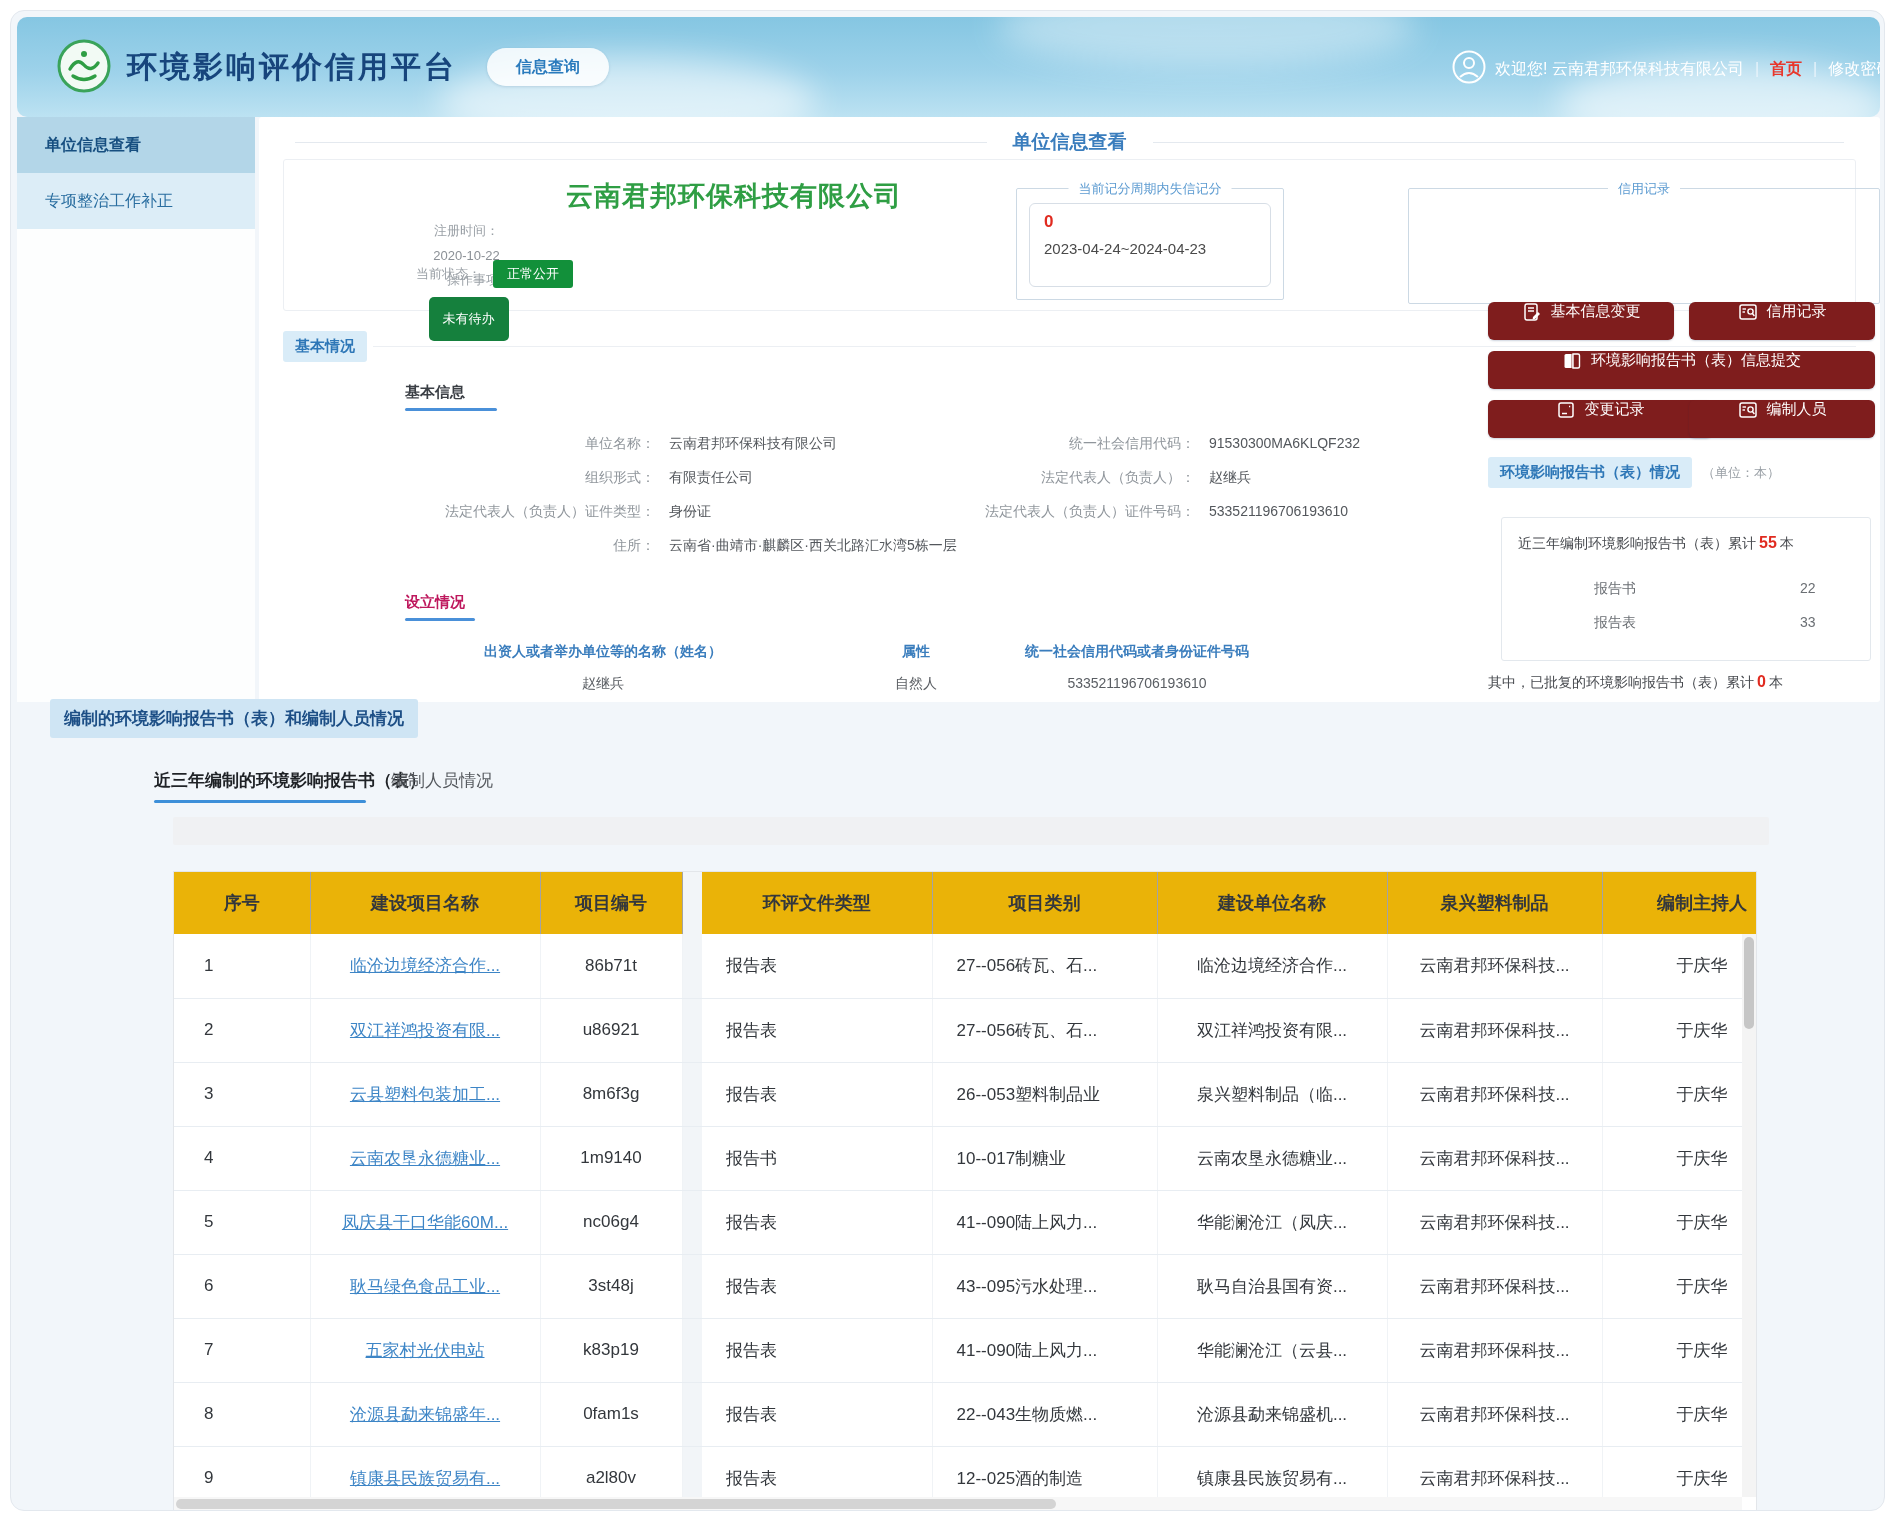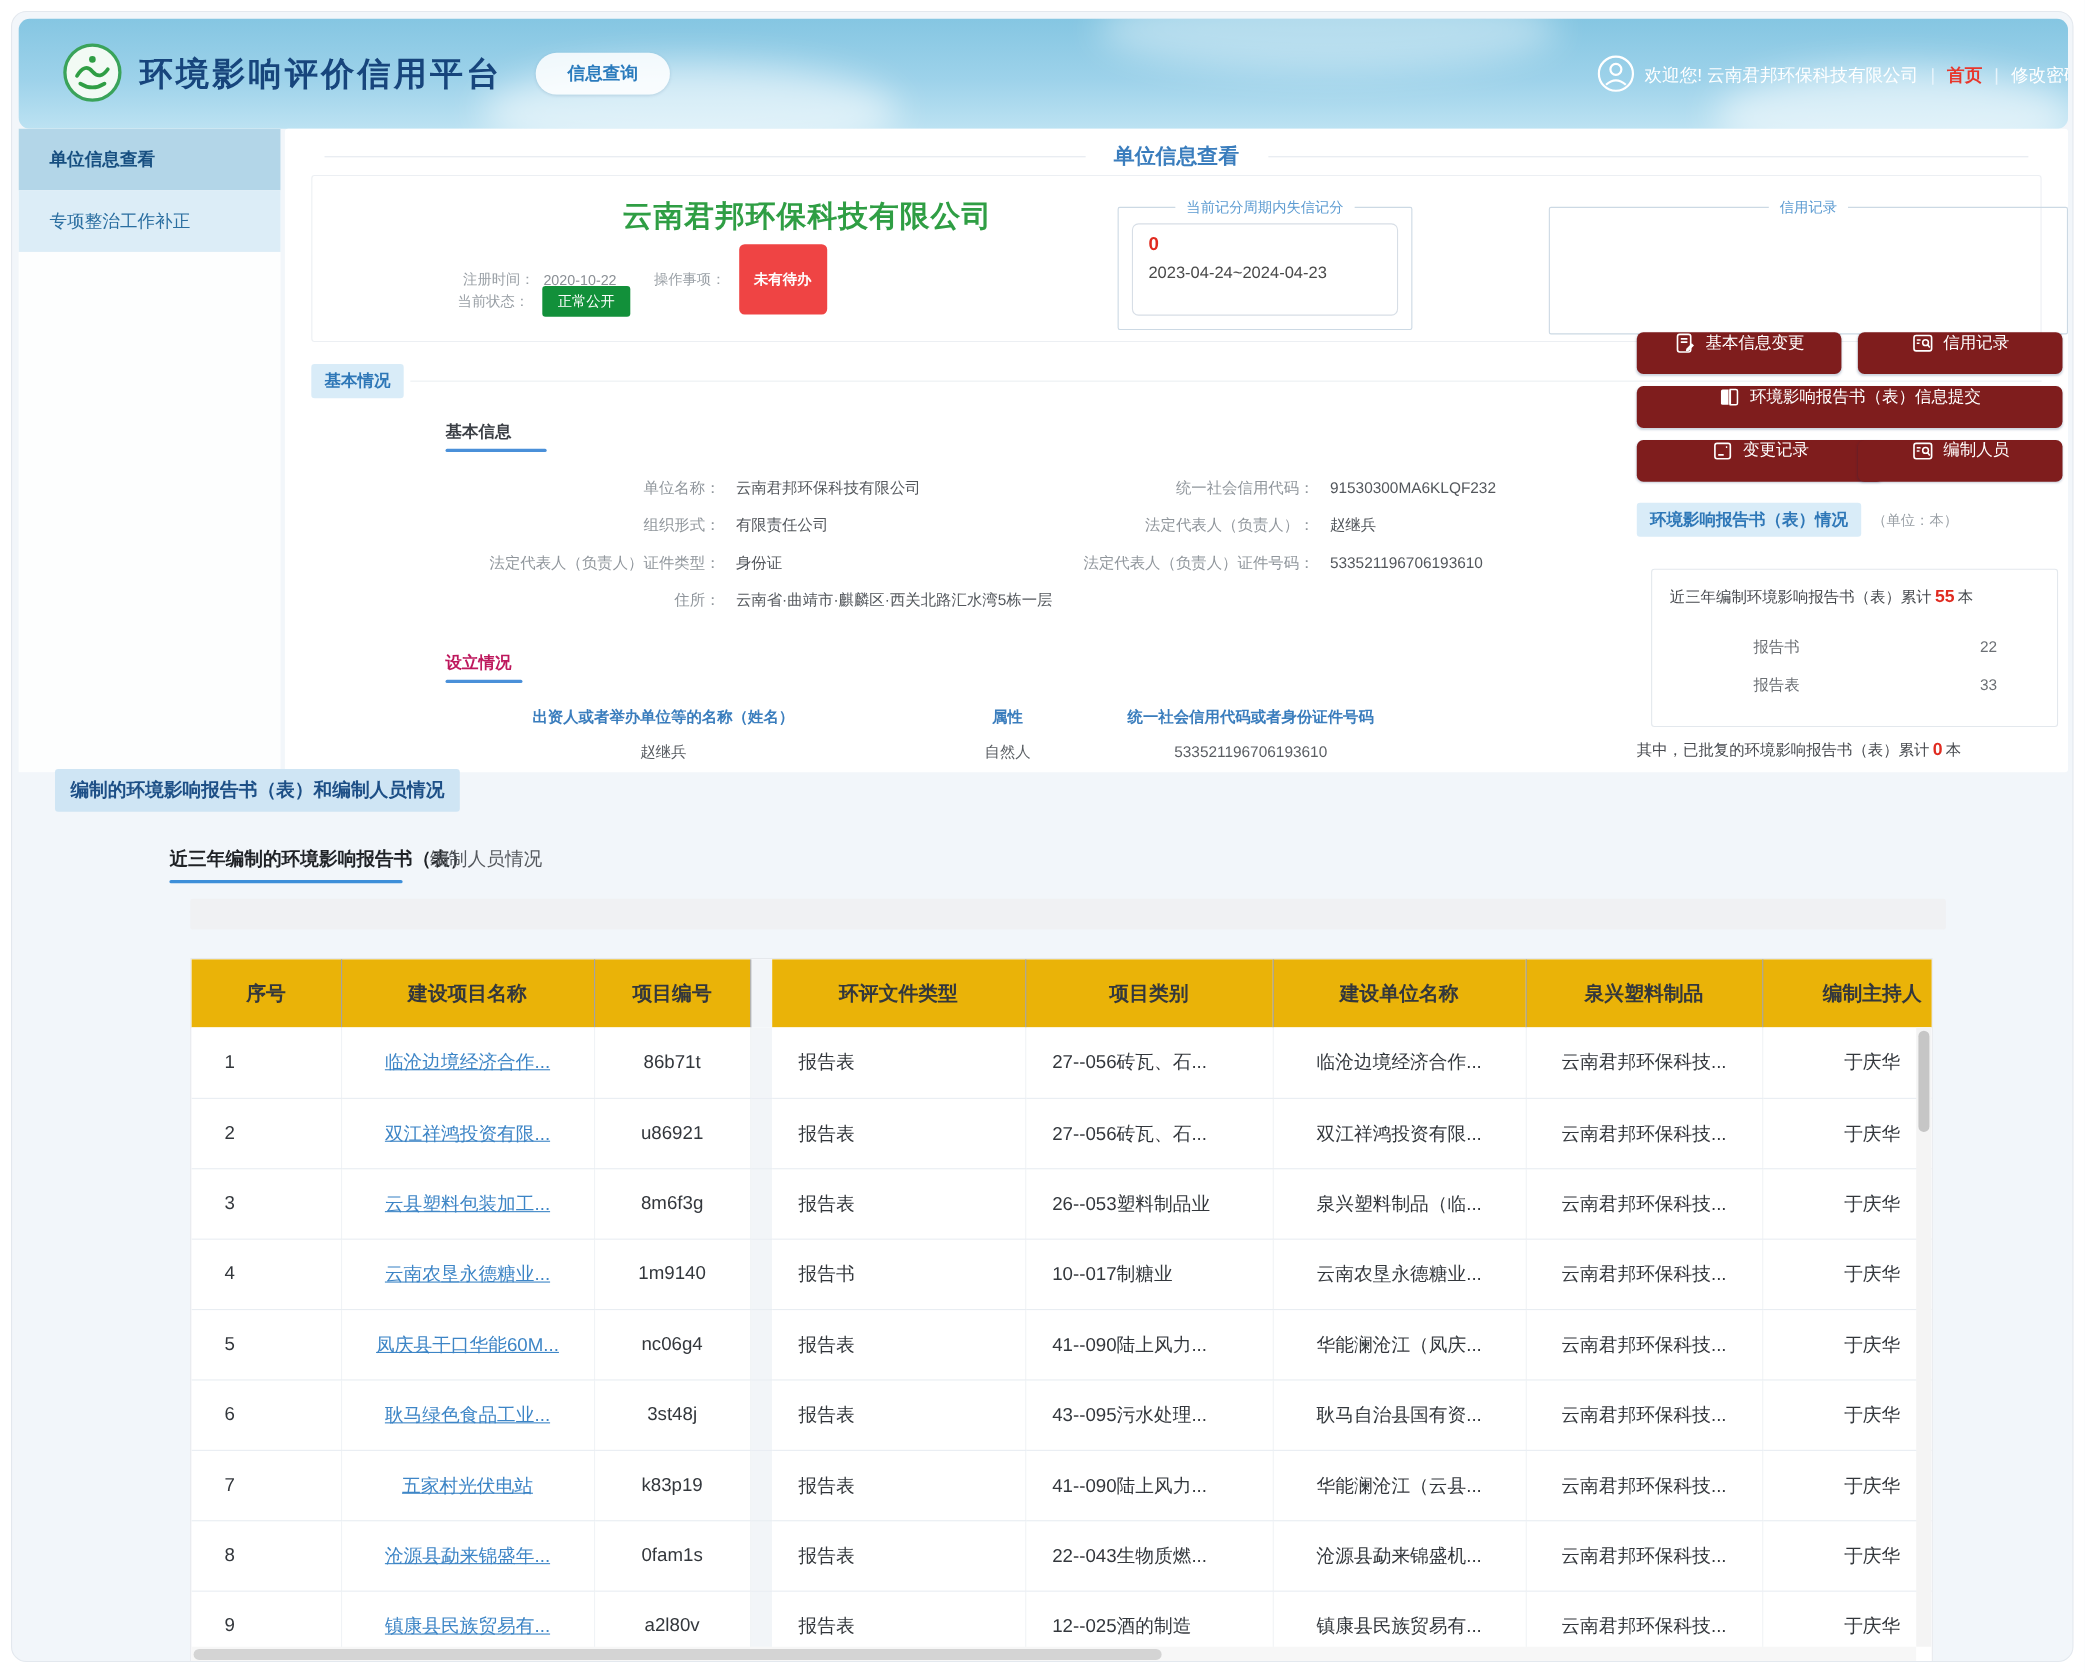--- a/index.html
+++ b/index.html
@@ -37,23 +37,23 @@
   .title-row { position:absolute; left:36px; right:36px; top:12px; display:flex; align-items:center; }
   .title-row .line { flex:1; border-top:1px solid #e4e9ef; }
   .page-title { padding:0 26px; font-size:19px; font-weight:bold; color:#3a7dbd; }
 
   .company-panel { position:absolute; left:24px; top:42px; width:1573px; height:152px;
                    border:1px solid #eceff3; border-radius:3px; }
   .company-name { position:absolute; left:120px; top:18px; width:660px; text-align:center;
                   font-size:27px; font-weight:bold; color:#2f9e44; letter-spacing:1px; }
   .meta { position:absolute; left:137px; display:flex; align-items:center; gap:8px;
           font-size:13px; color:#9aa0a6; }
-  .m1 { top:62px; } .m2 { top:100px; left:132px; }
+  .m1 { top:62px;flex-direction:column; } .m2 { top:100px; left:132px; }
   .meta .val { color:#8b9096; }
-  .badge-gray { background:#ef4444; color:#fff; border-radius:5px; padding:23px 14px; font-size:13px; margin-left:4px;font-weight:bold; }
+  .badge-gray { background:#15803d; color:#fff; border-radius:5px; padding:13px 14px; font-size:13px; margin-left:4px; }
   .badge-green { background:#12903a; color:#fff; border-radius:3px; padding:5px 14px; font-size:13px; margin-left:4px; }
 
   .fieldset { position:absolute; top:28px; border:1px solid #ccd9e4; border-radius:2px; }
   .fs-score { left:732px; width:268px; height:112px; }
   .fs-credit { left:1124px; width:472px; height:116px; }
   .legend { position:absolute; top:-9px; left:50%; transform:translateX(-50%); background:#fff;
             padding:0 10px; font-size:13px; color:#5c9bd1; white-space:nowrap; }
   .score-box { position:absolute; left:12px; right:12px; top:14px; bottom:12px;
                border:1px solid #d7dee6; border-radius:6px; padding:8px 14px; }
   .score-num { font-size:17px; font-weight:bold; color:#e02b20; }

